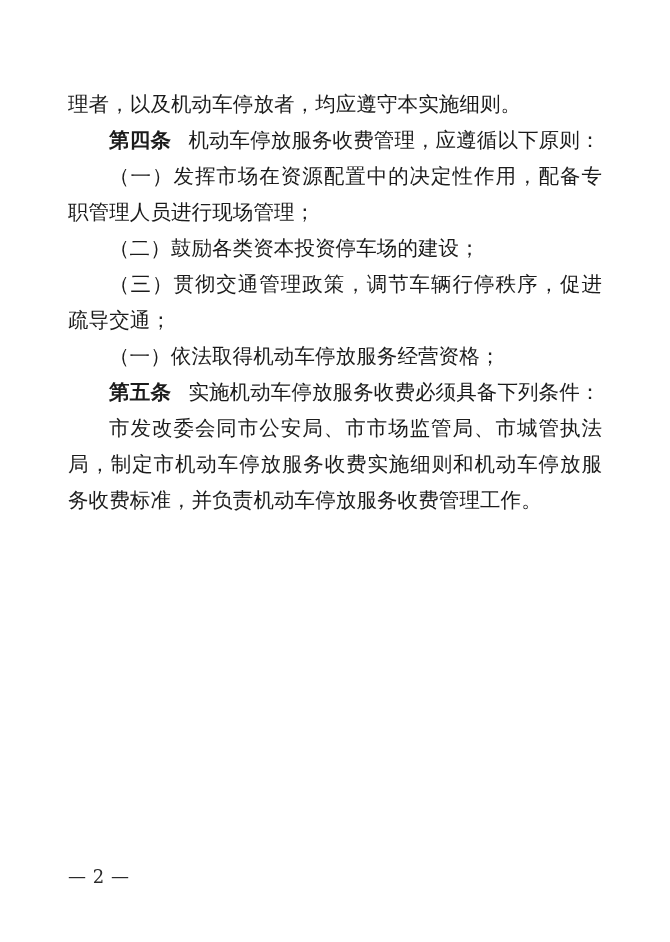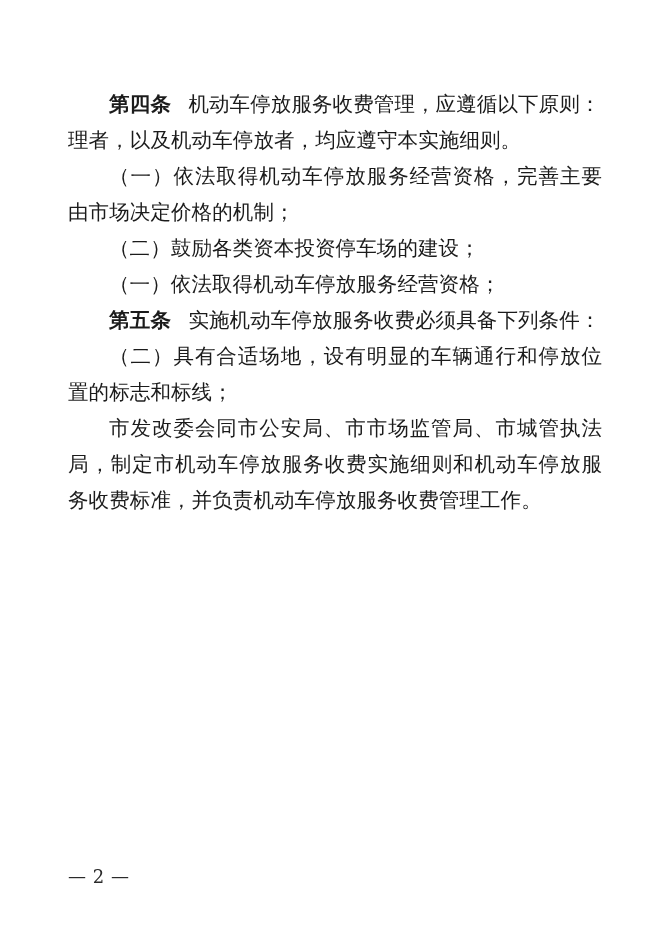--- a/index.html
+++ b/index.html
@@ -75,25 +75,25 @@
     text-align: left;
     letter-spacing: 0.5px;
   }
 </style>
 </head>
 <body>
 
 <div class="page">
 
   <div class="content">
+      <p class="para flush"><span>理者，以及机动车停放者，均应遵守本实施细则。</span></p>
       <p class="para indent"><span class="art-label">第四条</span><span class="art-gap"></span><span>机动车停放服务收费管理，应遵循以下原则：</span></p>
-      <p class="para flush"><span>理者，以及机动车停放者，均应遵守本实施细则。</span></p>
-      <p class="para indent"><span>（一）依法取得机动车停放服务经营资格，完善主要由市场决定价格的机制；</span></p>
+      <p class="para indent"><span>（一）发挥市场在资源配置中的决定性作用，配备专职管理人员进行现场管理；</span></p>
       <p class="para indent"><span>（二）鼓励各类资本投资停车场的建设；</span></p>
+      <p class="para indent"><span>（三）贯彻交通管理政策，调节车辆行停秩序，促进疏导交通；</span></p>
       <p class="para indent"><span>（一）依法取得机动车停放服务经营资格；</span></p>
       <p class="para indent"><span class="art-label">第五条</span><span class="art-gap"></span><span>实施机动车停放服务收费必须具备下列条件：</span></p>
-      <p class="para indent"><span>（二）具有合适场地，设有明显的车辆通行和停放位置的标志和标线；</span></p>
       <p class="para indent"><span>市发改委会同市公安局、市市场监管局、市城管执法局，制定市机动车停放服务收费实施细则和机动车停放服务收费标准，并负责机动车停放服务收费管理工作。</span></p>
     </div>
 
   <div class="footer">— 2 —</div>
 
 </div>
 
 </body></html>

